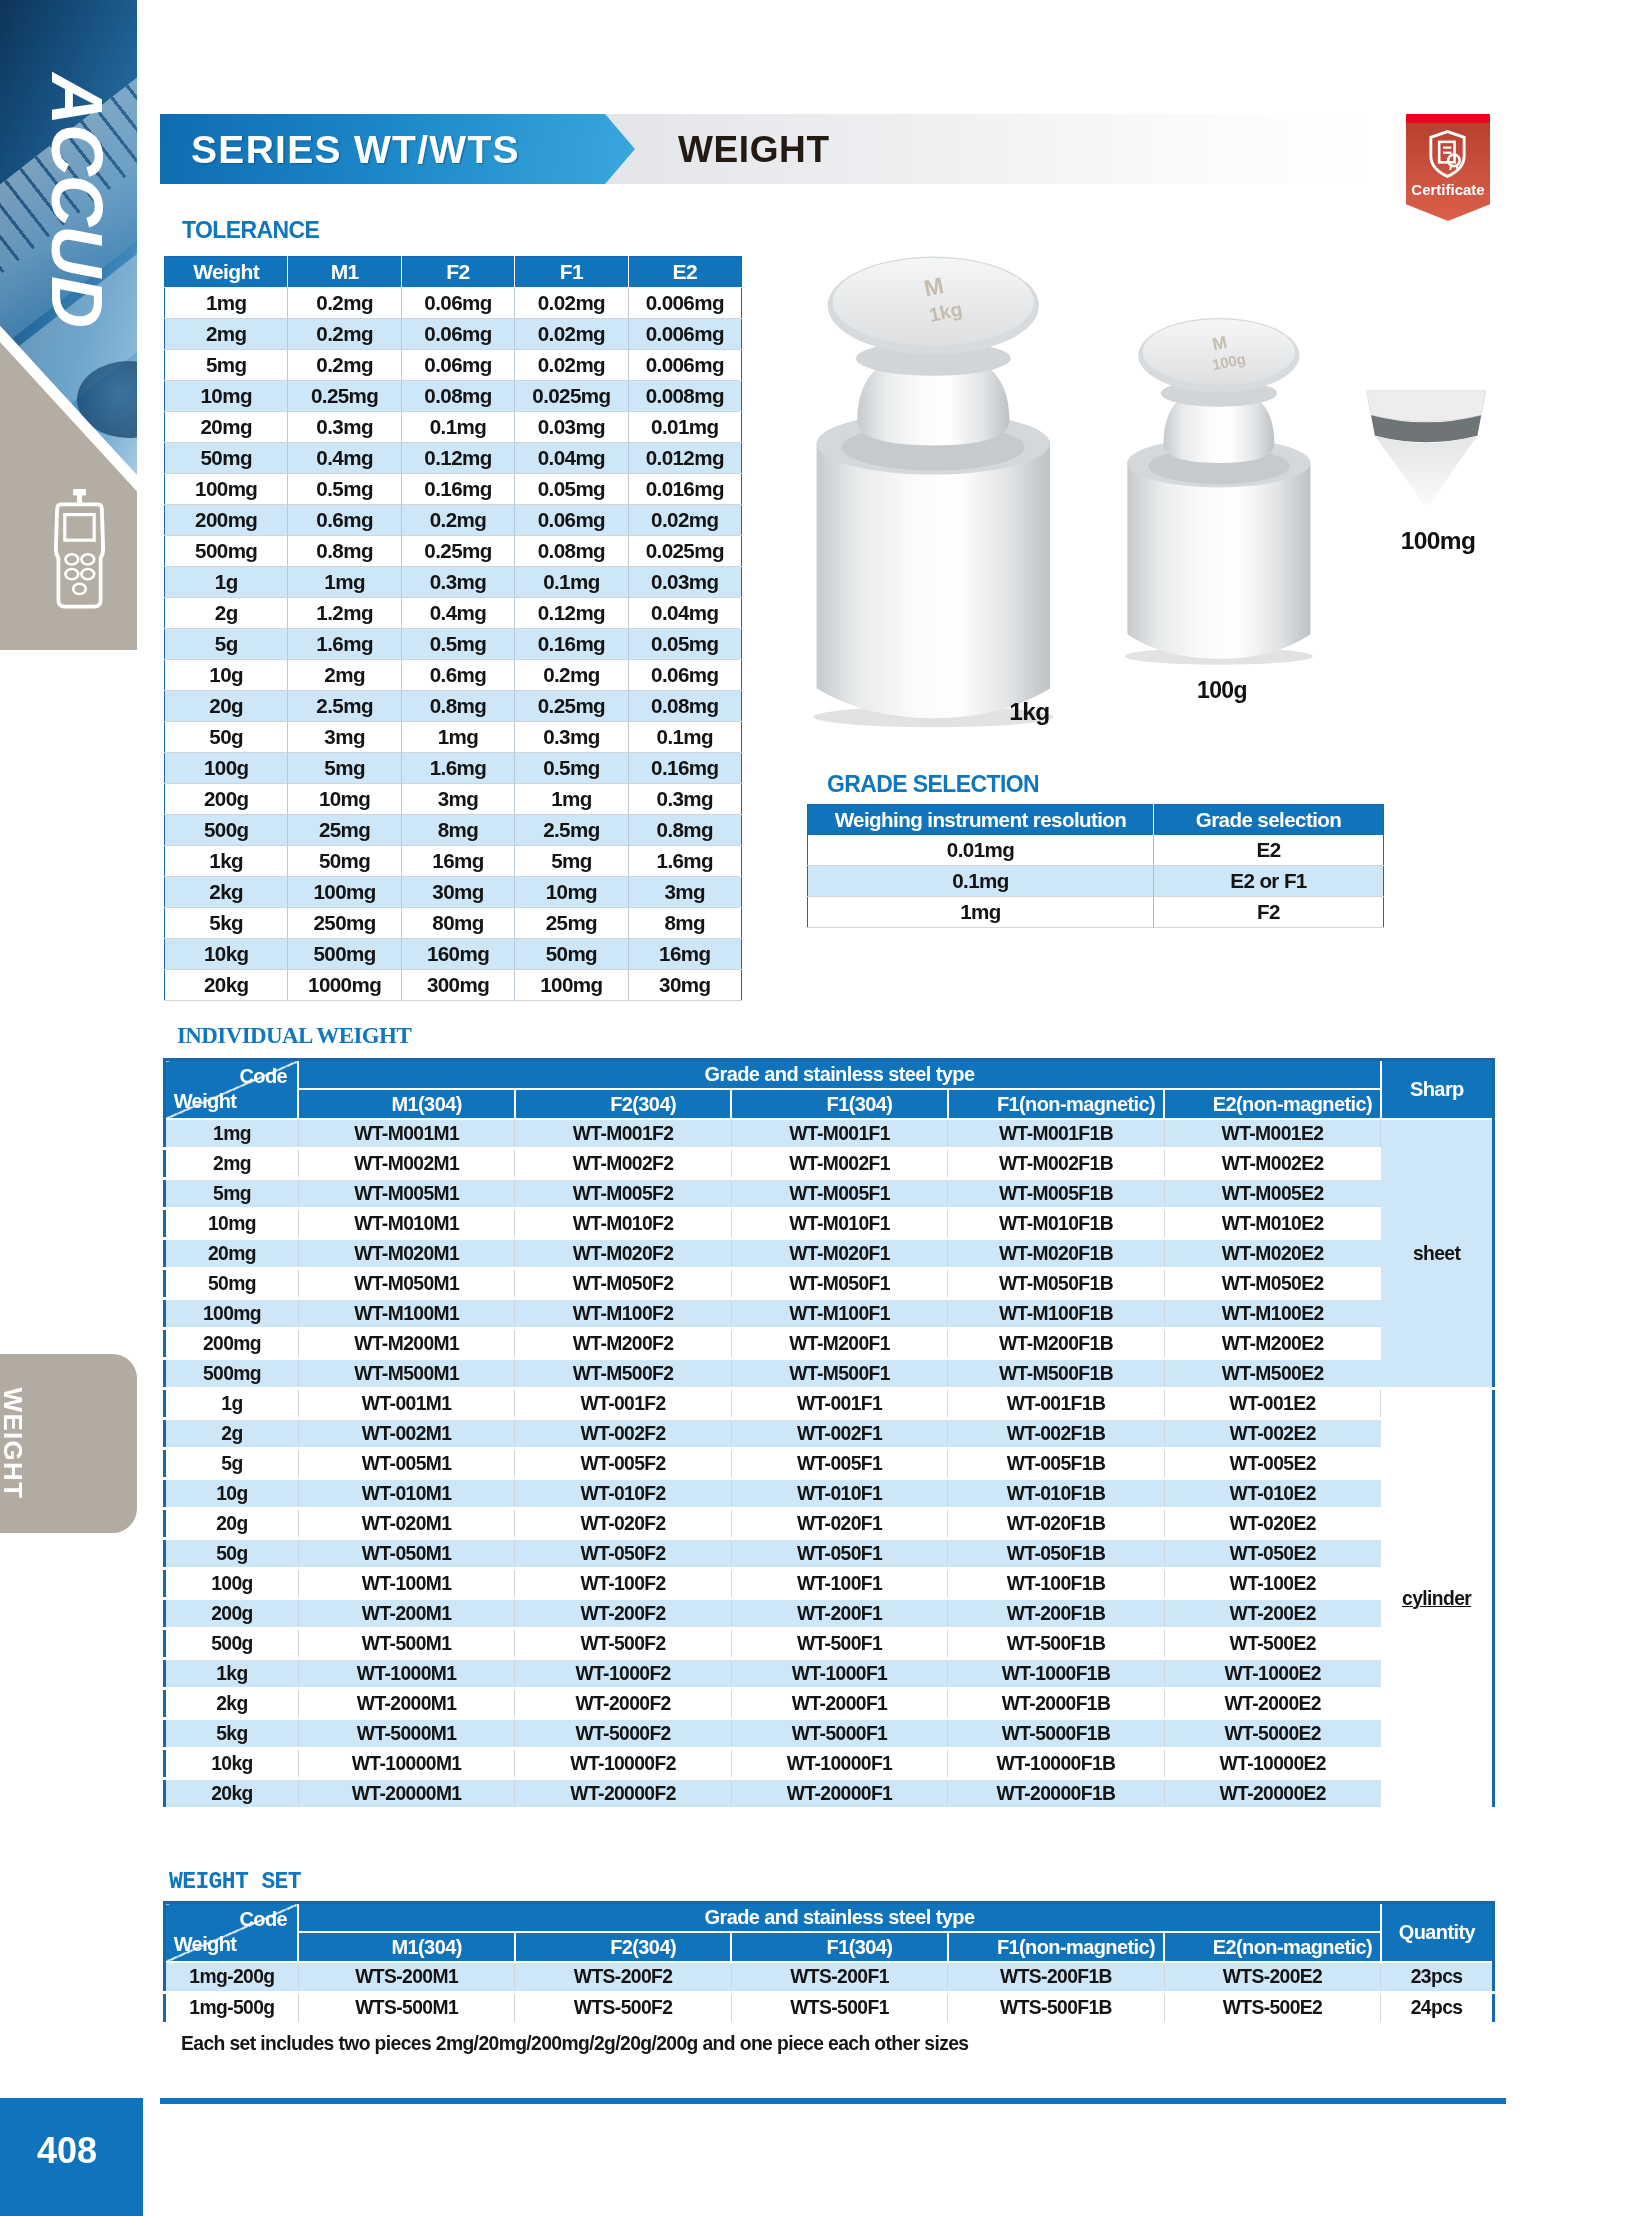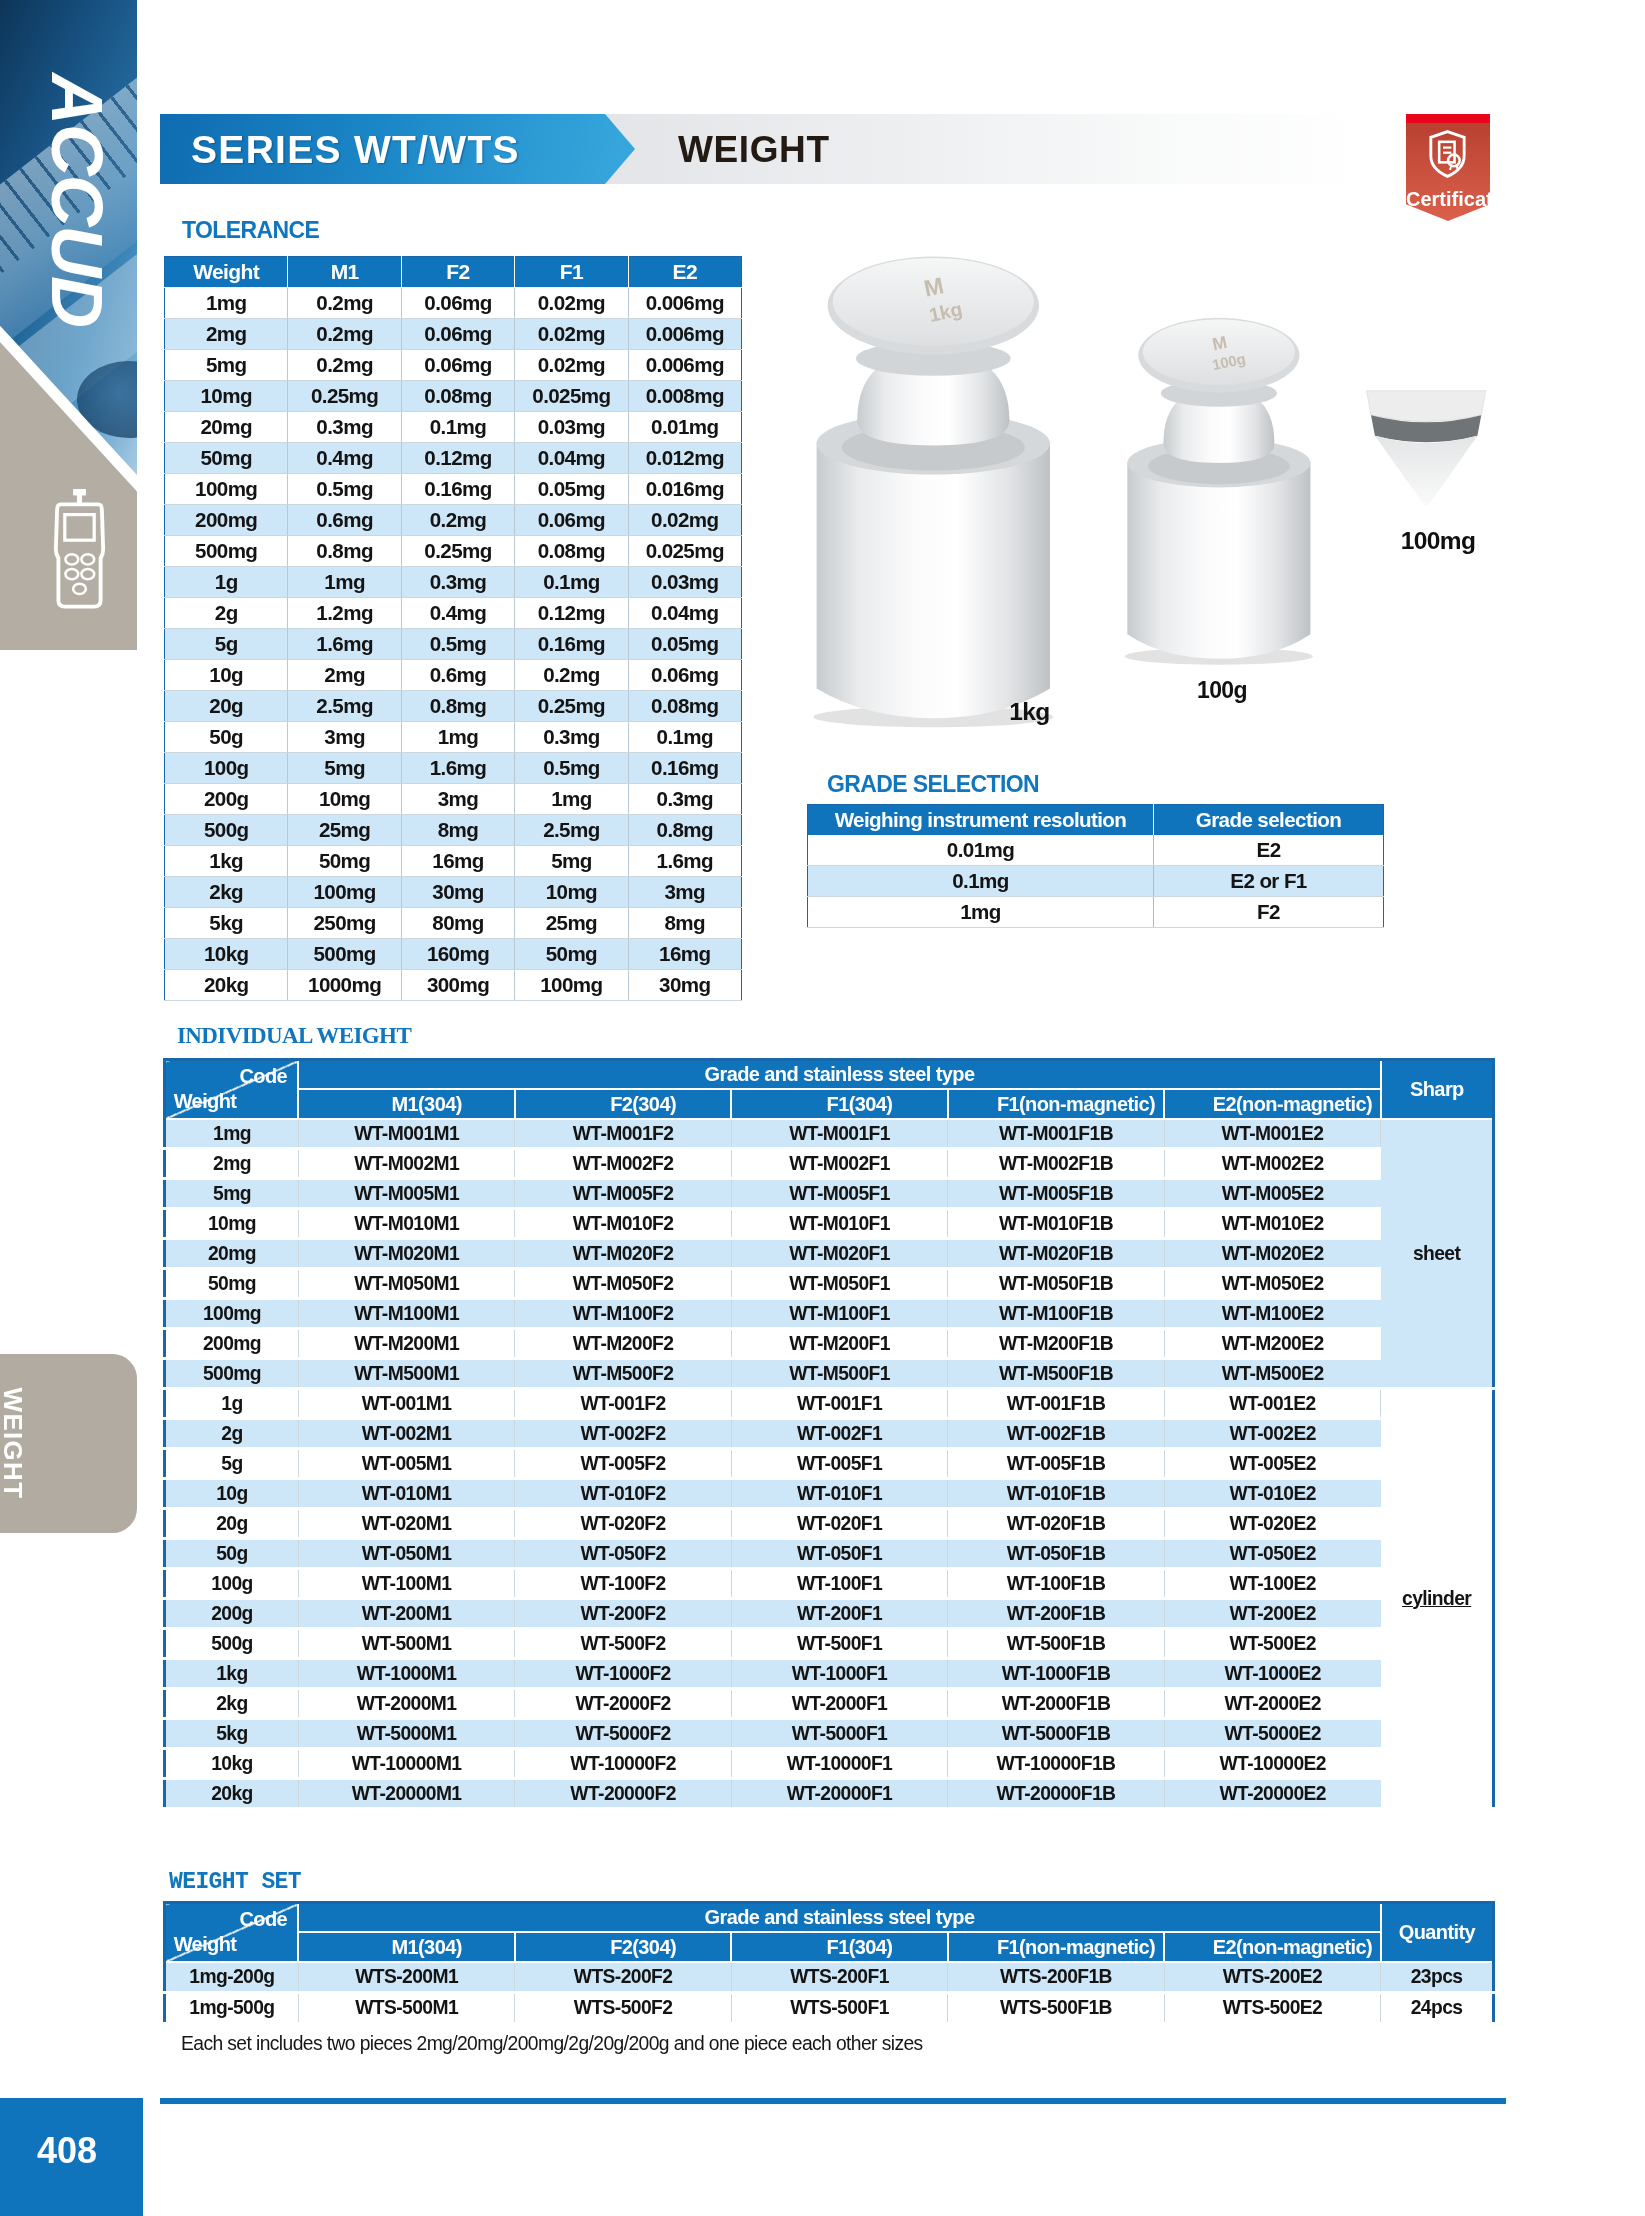--- a/index.html
+++ b/index.html
@@ -87,21 +87,21 @@
   .cert{left:1406px;top:114px;width:84px;height:107px;}
   .cert-strip{position:absolute;left:0;top:0;width:100%;height:9px;background:#e8041c;}
   .cert-body{
     position:absolute;left:0;top:9px;width:100%;height:98px;
     background:linear-gradient(180deg,#b8402f 0%,#cc5340 55%,#da604b 100%);
     clip-path:polygon(0 0,100% 0,100% 83%,50% 100%,0 83%);
   }
   .cert-shield{position:absolute;left:21px;top:15.5px;width:41px;height:48px;}
   .cert-label{
     position:absolute;left:0;top:67px;width:100%;text-align:center;
-    color:#fff;font-size:20px;font-weight:bold;margin-top:7px;
+    color:#fff;font-size:15px;font-weight:bold;
   }
 
   
   .sec-title{color:#1076be;font-size:23px;font-weight:bold;letter-spacing:-0.6px;}
 
   
   table{border-collapse:collapse;table-layout:fixed;}
   th,td{padding:0;text-align:center;vertical-align:middle;overflow:hidden;white-space:nowrap;}
   thead th{background:#1074bc;color:#ffffff;font-weight:bold;}
   tbody td{color:#141414;font-weight:bold;}
@@ -144,21 +144,21 @@
   }
   th.corner .c-top{position:absolute;top:3.9px;right:10.3px;font-size:20px;color:#fff;}
   th.corner .c-bot{position:absolute;bottom:5.2px;left:7.7px;font-size:20px;color:#fff;}
 
   
   .fig{left:796px;top:255px;width:722px;height:497px;}
   .fig-label{font-size:24.5px;font-weight:bold;color:#111;text-align:center;letter-spacing:-0.6px;}
   .engrave{fill:#c6bdb0;font-weight:bold;text-anchor:middle;}
 
   
-  .set-note{left:181px;top:2033px;width:967px;font-size:19.3px;font-weight:normal;letter-spacing:-0.6px;color:#161616;}
+  .set-note{left:181px;top:2033px;width:967px;font-size:19.3px;font-weight:bold;letter-spacing:-0.6px;color:#161616;}
   .footer-bar{left:160px;top:2098px;width:1346px;height:5.8px;background:#1074bc;}
   .page-box{left:0;top:2098px;width:143px;height:119px;background:#1074bc;}
   .page-num{position:absolute;left:37px;top:32px;color:#fff;font-size:36px;font-weight:bold;}
 </style>
 </head>
 <body>
 
 <div class="abs side-photo">
   <div class="ruler-band">
       <div class="ruler-ticks"></div>

